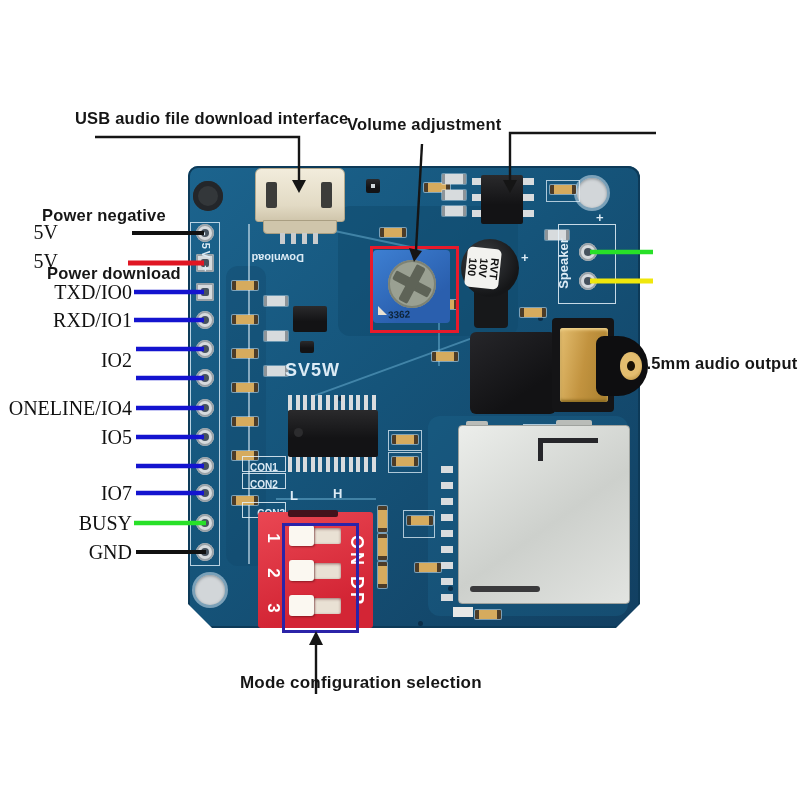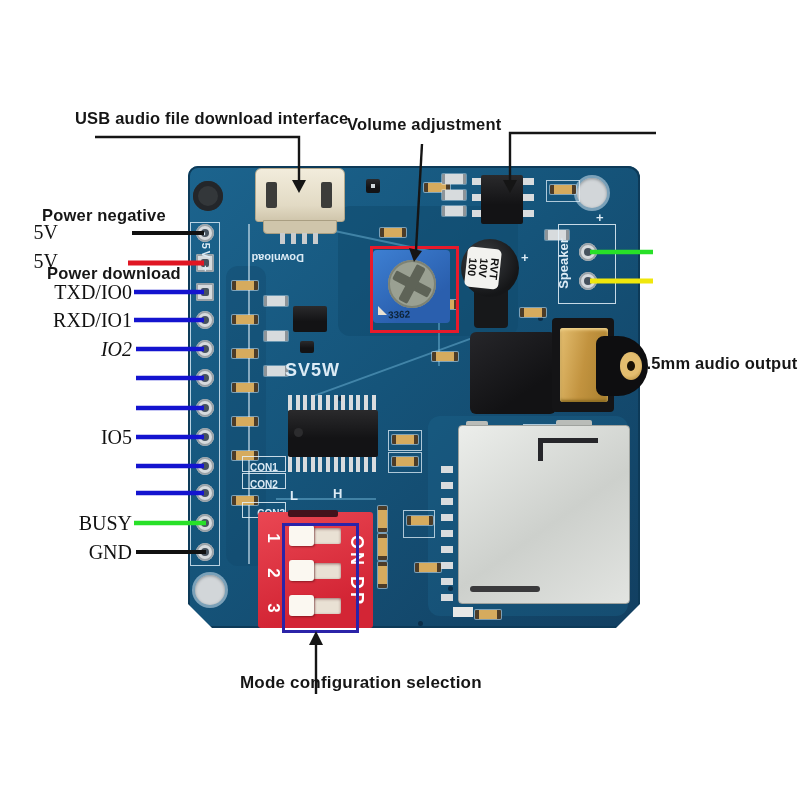--- a/index.html
+++ b/index.html
@@ -295,18 +295,20 @@
   <div class="lbl" style="left:637px;top:354px;">3.5mm audio output</div>
   <div class="lbl" style="left:240px;top:673px;width:235px;text-align:center;font-size:17px;">Mode configuration selection</div>
 
   <div class="lbl" style="left:42px;top:206px;">Power negative</div>
   <div class="pinlbl" style="width:40px;left:18px;top:221px;">5V</div>
   <div class="pinlbl" style="width:40px;left:18px;top:250px;">5V</div>
   <div class="lbl" style="left:47px;top:264px;">Power download</div>
 
   <div class="pinlbl" style="top:281px;">TXD/IO0</div>
   <div class="pinlbl" style="top:309px;">RXD/IO1</div>
-  <div class="pinlbl" style="top:338px;font-style:italic;">IO2</div>
+  <div class="pinlbl" style="top:349px;">IO2</div>
+  <div class="pinlbl" style="top:397px;">ONELINE/IO4</div>
   <div class="pinlbl" style="top:426px;">IO5</div>
+  <div class="pinlbl" style="top:482px;">IO7</div>
   <div class="pinlbl" style="top:541px;">GND</div>
   <div class="pinlbl" style="top:512px;">BUSY</div>
 
 </div>
 
 </body></html>

